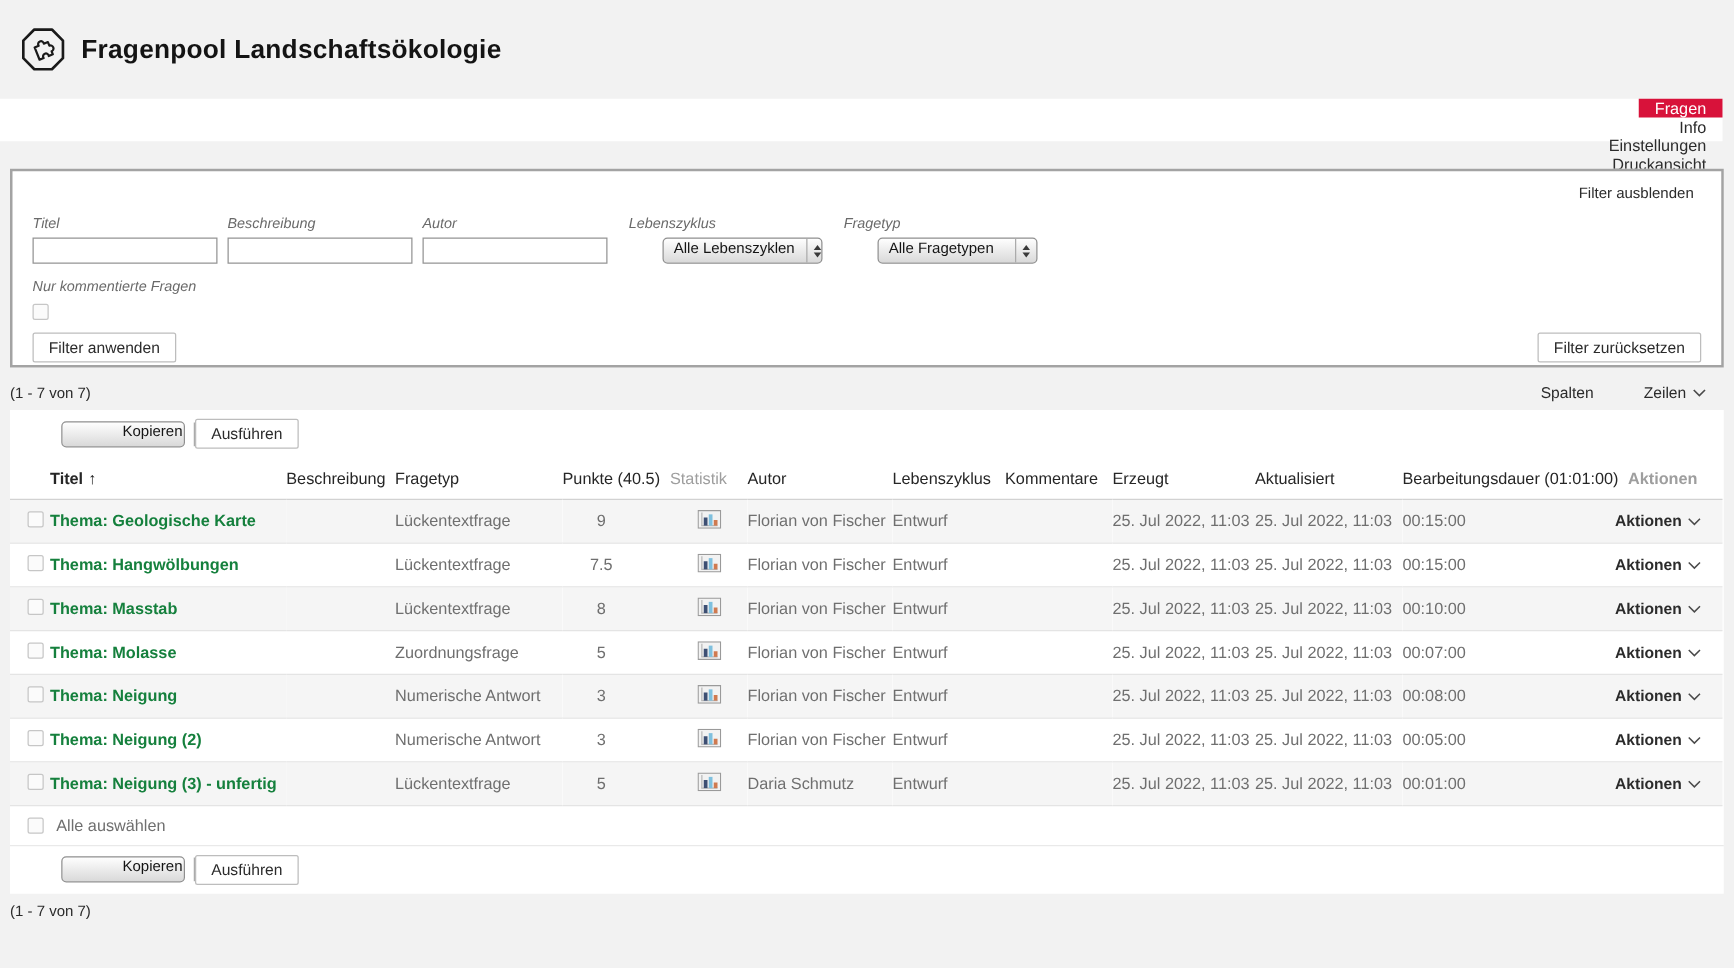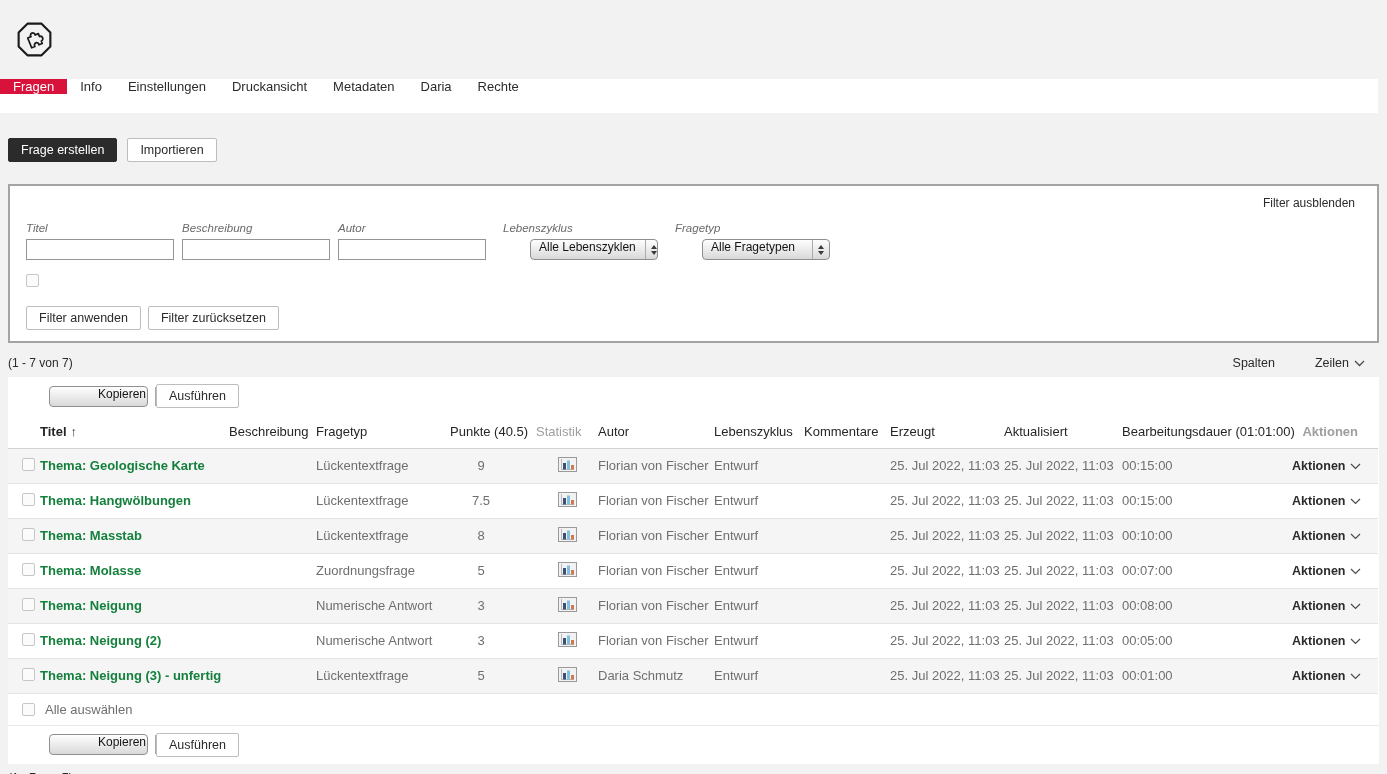--- a/index.html
+++ b/index.html
@@ -6,21 +6,21 @@
   html,body { width:1387px; height:774px; }
   body {
     font-family: "Liberation Sans", "DejaVu Sans", sans-serif;
     background:#f2f2f2; color:#2b2b2b; overflow:hidden;
   }
   
   .top-header { height:79px; display:flex; align-items:center; padding:0 16px; background:#f2f2f2; }
   .logo { width:37px; height:37px; display:inline-flex; margin-right:12px; }
   .page-title { font-size:21px; font-weight:bold; color:#141414; letter-spacing:.2px; }
   
-  .tabbar { width:1378px; height:34px; background:#ffffff; display:flex; align-items:flex-start; }
+  .tabbar { width:1378px; height:34px; background:#ffffff; display:flex; align-items:flex-end;flex-direction:column; }
   .tab { display:flex; align-items:center; padding:0 13px; font-size:13px; color:#2b2b2b; cursor:pointer; text-decoration:none; }
   .tab.active { background:#d8123a; color:#ffffff; }
   
   .toolbar { margin:25px 8px 0 8px; display:flex; gap:10px; }
   .btn { font-family:inherit; font-size:12.5px; height:24px; padding:0 12px; background:#ffffff;
          border:1px solid #bdbdbd; border-radius:2px; color:#2b2b2b; cursor:pointer; }
   .btn.dark { background:#2b2b2b; border-color:#2b2b2b; color:#ffffff; }
   
   .filter-panel { position:relative; margin:22px 8px 0 8px; background:#ffffff; border:2px solid #a3a3a3; height:159px; padding:36px 16px 0 16px; }
   .hide-filter { position:absolute; top:10px; right:22px; font-size:12px; color:#2b2b2b; cursor:pointer; text-decoration:none; }
@@ -33,21 +33,21 @@
                  background:linear-gradient(#fefefe,#d9d9d9); font-size:12px; color:#141414; padding-left:8px; cursor:pointer;margin-left:27px; }
   .fake-select .val { flex:1; white-space:nowrap; }
   .fake-select .arrows { display:flex; flex-direction:column; align-items:center; justify-content:center; gap:2px;
                          border-left:1px solid #ababab; margin-left:9px; padding:0 5px; height:100%; }
   .tri { width:0; height:0; border-left:3.5px solid transparent; border-right:3.5px solid transparent; }
   .tri.up { border-bottom:4px solid #3a3a3a; }
   .tri.down { border-top:4px solid #3a3a3a; }
   .check { appearance:none; -webkit-appearance:none; width:13px; height:13px; border:1px solid #c6c6c6; background:#fbfbfb; border-radius:2px; cursor:pointer; }
   .comment-filter { margin-top:13px; }
   .comment-filter label { display:block; font-style:italic; font-size:11.5px; color:#6a6a6a; margin-bottom:7px; }
-  .filter-buttons { margin-top:15px; display:flex; gap:7px; }
+  .filter-buttons { margin-top:5px; display:flex; gap:7px;justify-content:space-between; }
   
   .table-controls { margin:11px 8px 0 8px; display:flex; justify-content:space-between; align-items:center; height:18px; }
   .range { font-size:12px; color:#2b2b2b; }
   .view-links { display:flex; align-items:center; gap:40px; padding-right:14px; }
   .view-link { font-size:12.5px; color:#2b2b2b; cursor:pointer; display:inline-flex; align-items:center; gap:5px; text-decoration:none; }
   
   .table-panel { margin:5px 8px 0 8px; background:#ffffff; }
   .bulk-bar { display:flex; align-items:center; gap:8px; padding:7px 0 7px 14px; }
   .bulk-select { width:99px;padding-left:48px; }
   table { width:1370px; border-collapse:collapse; table-layout:fixed; }
@@ -80,36 +80,33 @@
 
   <header class="top-header">
     <span class="logo">
       <svg viewBox="0 0 42 42" width="37" height="37">
         <polygon points="13,3 29,3 39,13 39,29 29,39 13,39 3,29 3,13" fill="none" stroke="#1a1a1a" stroke-width="2.4" stroke-linejoin="round"></polygon>
         <g transform="rotate(-22 21 21)">
           <path d="M14.5 16.5 L18.5 16.5 A2.6 2.6 0 1 1 23.5 16.5 L27.5 16.5 L27.5 20 A2.6 2.6 0 1 1 27.5 25.5 L27.5 28.5 L23.5 28.5 A2.6 2.6 0 1 0 18.5 28.5 L14.5 28.5 Z" fill="none" stroke="#1a1a1a" stroke-width="2" stroke-linejoin="round"></path>
         </g>
       </svg>
     </span>
+    <h1 class="page-title">Fragenpool Landschaftsökologie</h1>
   </header>
 
   <nav class="tabbar">
     <a class="tab active">Fragen</a>
     <a class="tab">Info</a>
     <a class="tab">Einstellungen</a>
     <a class="tab">Druckansicht</a>
     <a class="tab">Metadaten</a>
     <a class="tab">Daria</a>
     <a class="tab">Rechte</a>
   </nav>
 
-  <div class="toolbar">
-    <button class="btn dark">Frage erstellen</button>
-    <button class="btn">Importieren</button>
-  </div>
 
   <section class="filter-panel">
     <a class="hide-filter">Filter ausblenden</a>
     <div class="filter-fields">
       <div class="field">
         <label>Titel</label>
         <input class="text-input" type="text" value="" style="">
       </div>
       <div class="field">
         <label>Beschreibung</label>
@@ -134,20 +131,21 @@
         <div class="fake-select" style="width:128px">
           <span class="val">Alle Fragetypen</span>
           <span class="arrows">
               <i class="tri up"></i>
               <i class="tri down"></i>
             </span>
         </div>
       </div>
     </div>
     <div class="comment-filter">
+      <label>Nur kommentierte Fragen</label>
       <input type="checkbox" class="check" style="">
     </div>
     <div class="filter-buttons">
       <button class="btn">Filter anwenden</button>
       <button class="btn">Filter zurücksetzen</button>
     </div>
   </section>
 
   <div class="table-controls">
     <span class="range">(1 - 7 von 7)</span>

